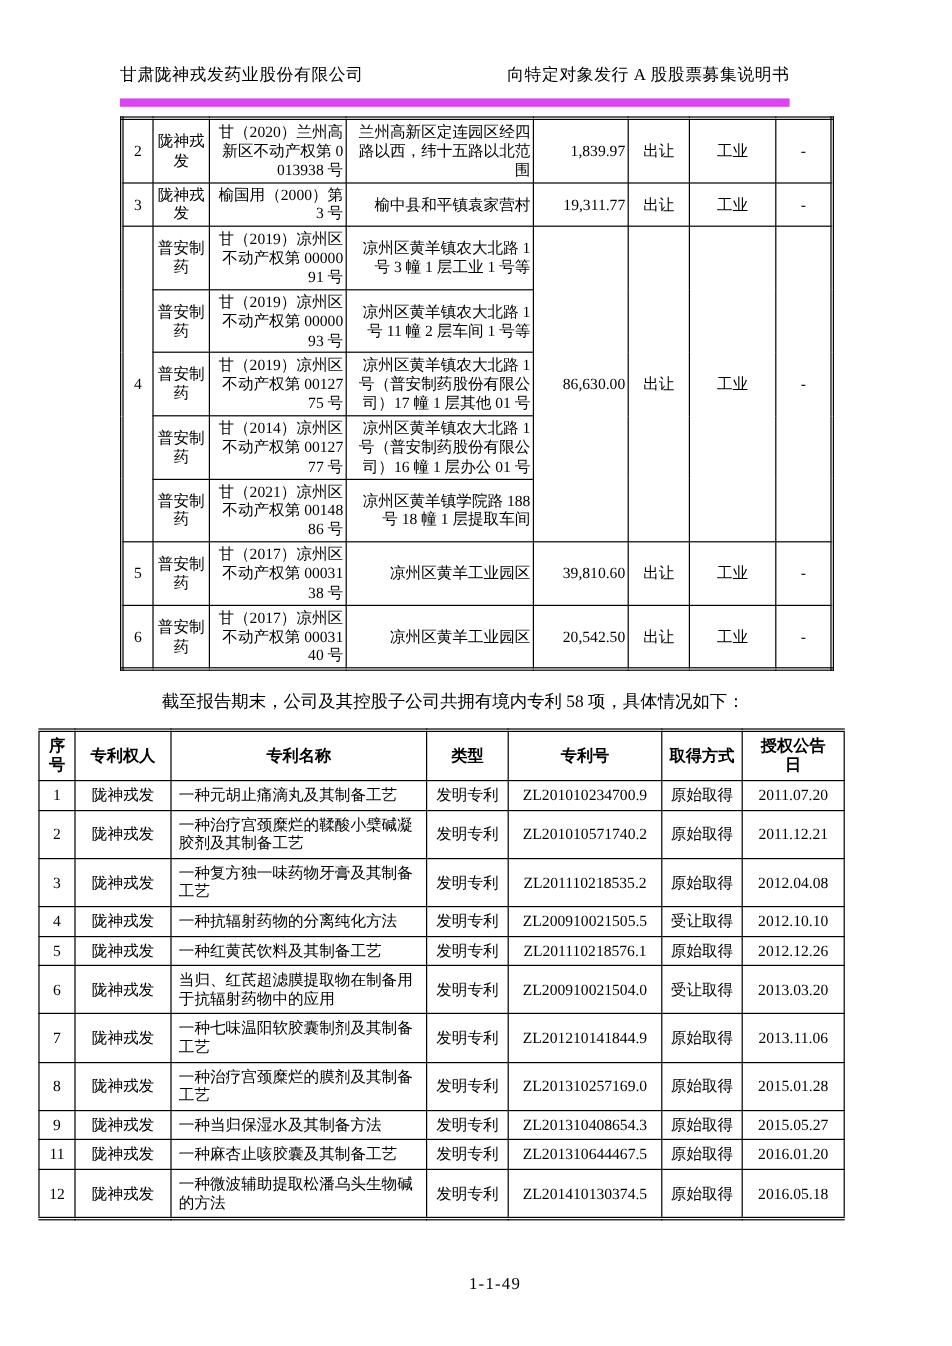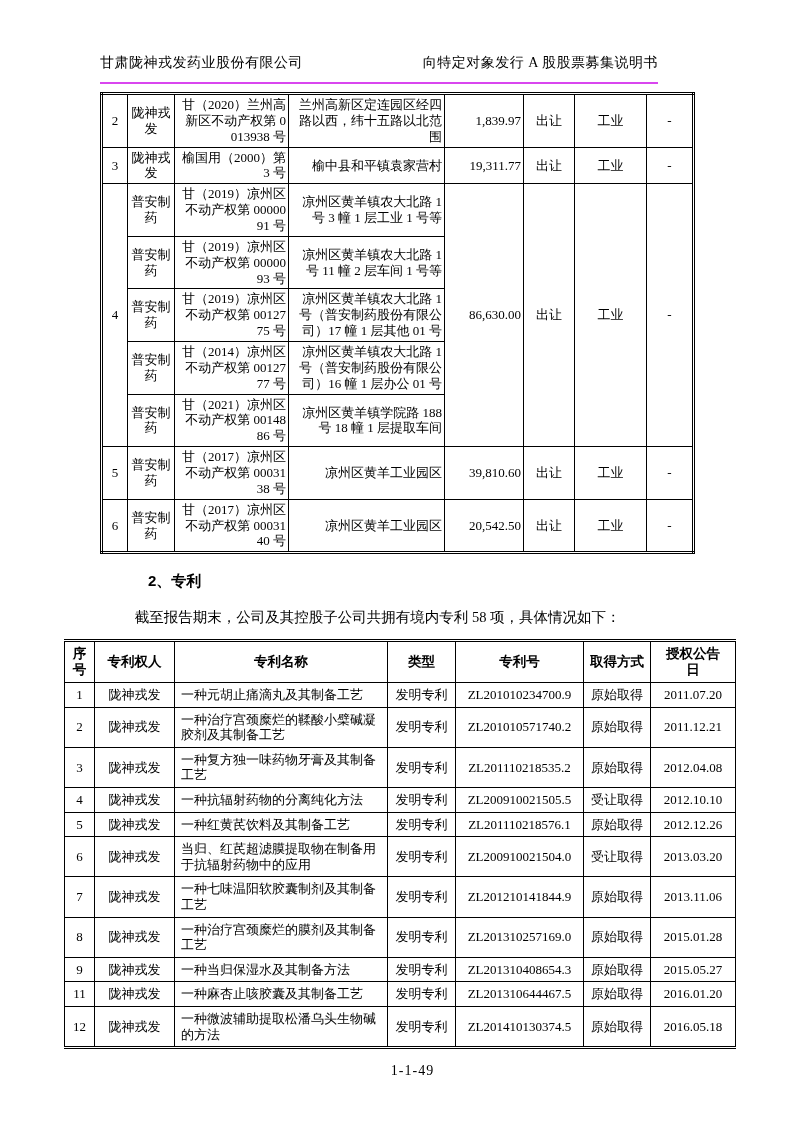--- a/index.html
+++ b/index.html
@@ -7,21 +7,21 @@
   .page {
     width:793px; height:1122px; background:#ffffff; color:#000;
     font-family:"Liberation Serif","DejaVu Serif",serif;
     position:relative; overflow:hidden;
   }
   
   .hdr {
     margin:54px 135px 0 100px;
     display:flex; justify-content:space-between; align-items:flex-end;
     font-size:14px; letter-spacing:0.5px;
-    border-bottom:2px solid #d946ef; padding-bottom:10px;
+    border-bottom:7px solid #d946ef; padding-bottom:10px;
   }
   
   table { border-collapse:collapse; table-layout:fixed; }
   td, th { border:1px solid #000; vertical-align:middle; word-break:break-all; }
   .c { text-align:center; }
   .l { text-align:left; padding-left:4px; padding-right:3px; }
   .r { text-align:right; padding-right:5px; }
   
   .prop {
     margin:8px 0 0 100px; width:592px;
@@ -35,21 +35,21 @@
     margin:18px 0 0 148px;
     font-family:"Liberation Sans","DejaVu Sans",sans-serif;
     font-weight:bold; font-size:15px;
   }
   .intro {
     margin:16px 101px 0 100px;
     font-size:14.5px; text-indent:2.4em; line-height:1.4;
   }
   
   .pat {
-    margin:11px 0 0 64px; width:671px;
+    margin:11px 0 0 32px; width:671px;
     font-size:13px; line-height:1.2;
     border-top:3px double #000; border-bottom:3px double #000;
     border-left:1px solid #000; border-right:1px solid #000;
   }
   .pat th { font-size:13.5px; font-weight:bold; padding:4px 2px; text-align:center; }
   .pat td { padding:4px 2px; }
   .pat .name { text-align:left; padding-left:6px; padding-right:4px; }
   .narrow-head { display:inline-block; width:4em; }
   
   .footer {
@@ -145,21 +145,20 @@
         <td class="l">甘（2017）凉州区不动产权第 0003140 号</td>
         <td class="l">凉州区黄羊工业园区</td>
         <td class="r">20,542.50</td>
         <td class="c">出让</td>
         <td class="c">工业</td>
         <td class="c">-</td>
       </tr>
     </tbody>
   </table>
 
-  <div class="sec-heading">2、专利</div>
 
   <p class="intro">截至报告期末，公司及其控股子公司共拥有境内专利 58 项，具体情况如下：</p>
 
   <table class="pat">
     <colgroup>
       <col style="width:30px">
         <col style="width:80px">
         <col style="width:213px">
         <col style="width:68px">
       <col style="width:128px">

